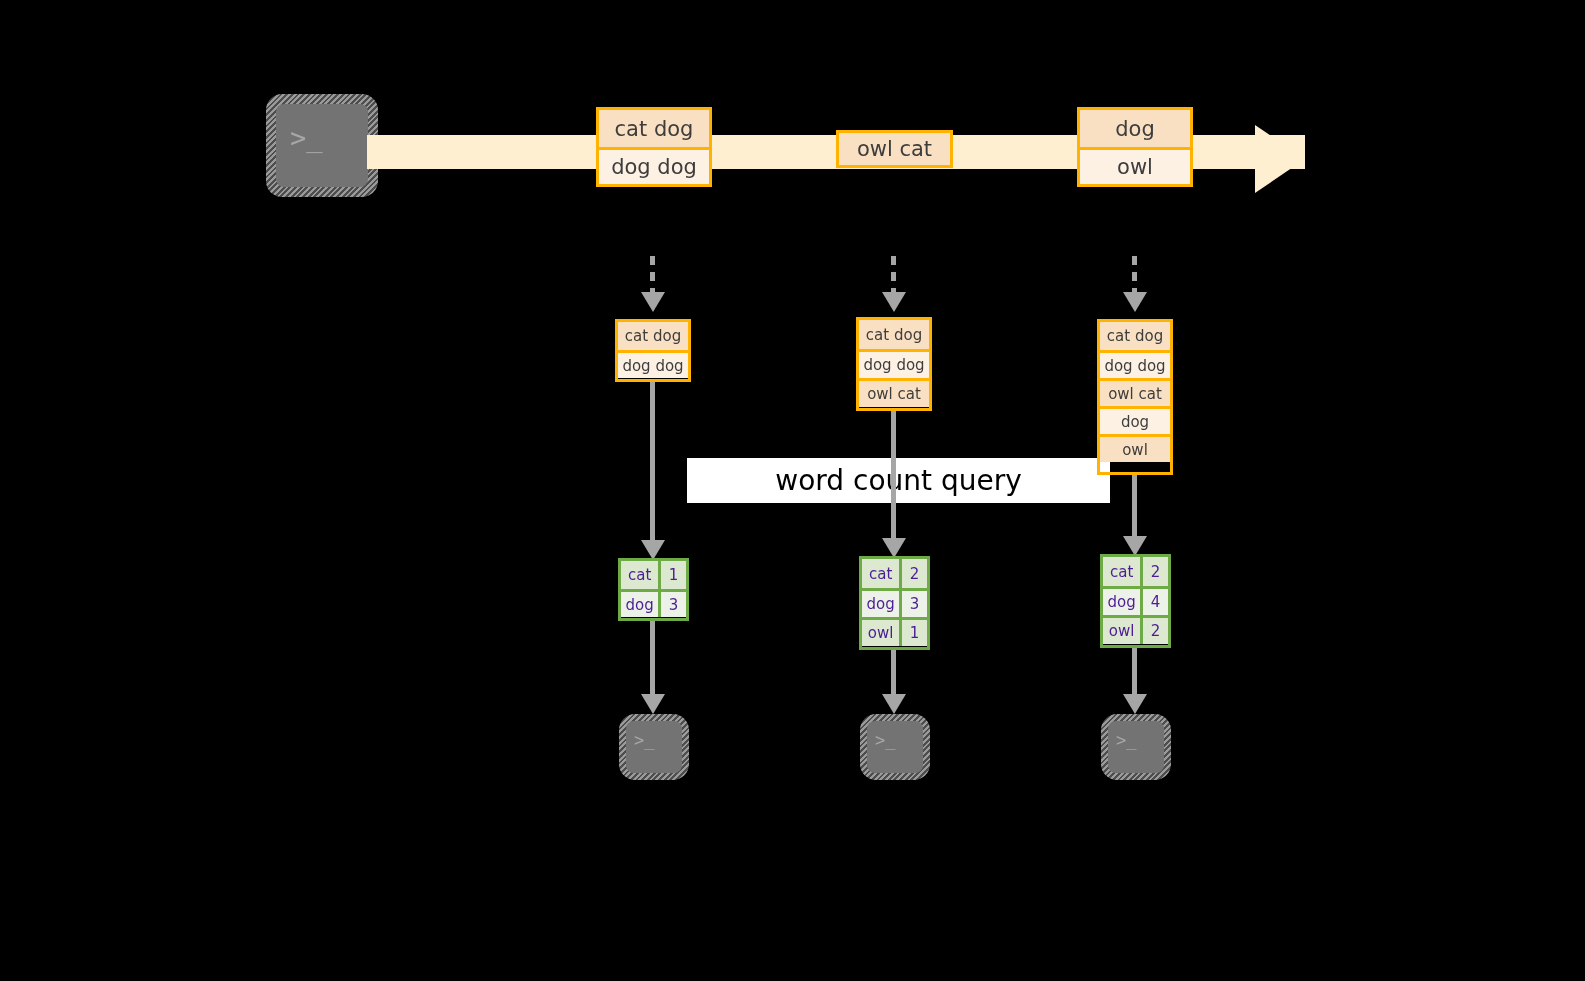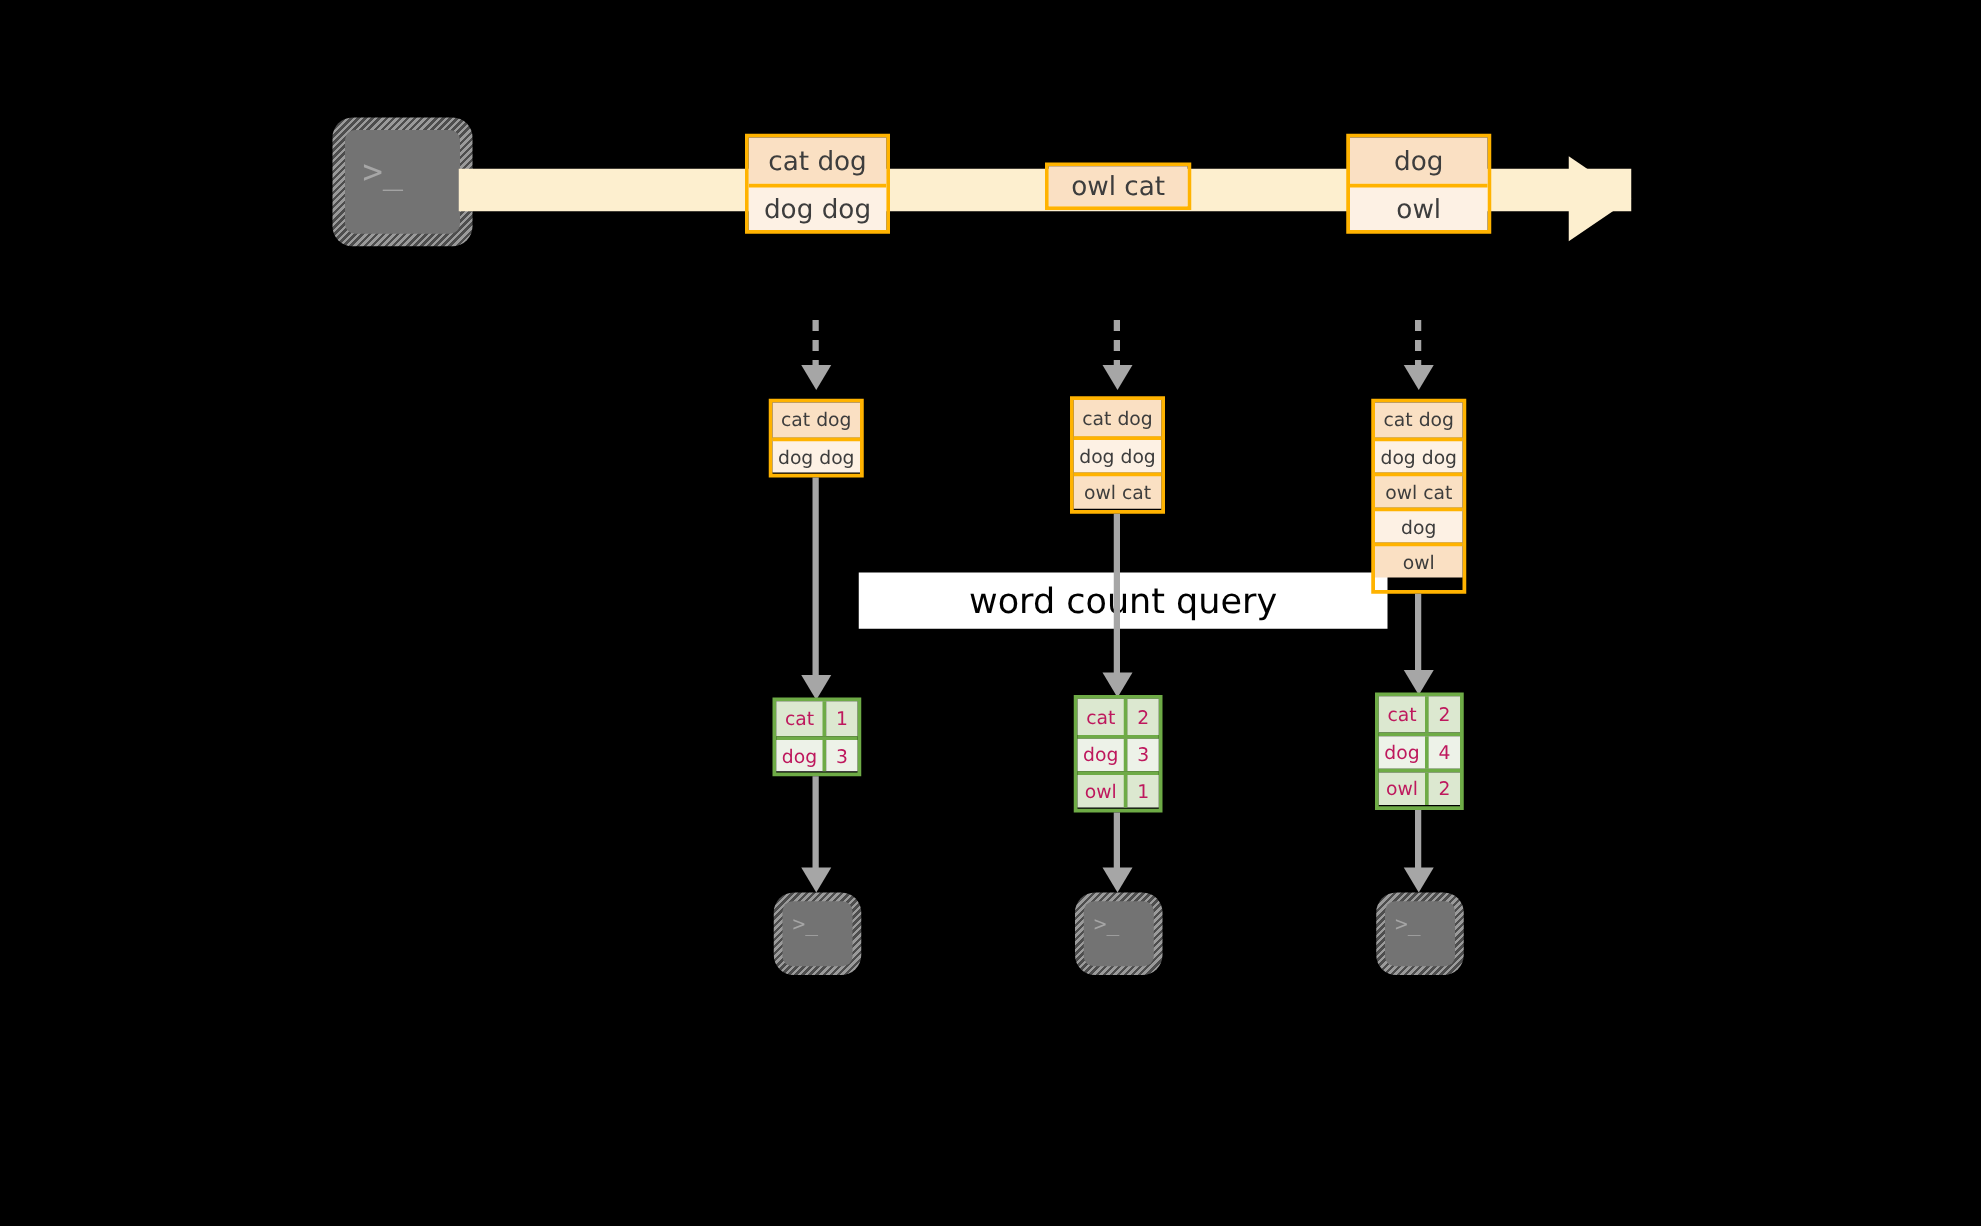--- a/index.html
+++ b/index.html
@@ -32,21 +32,21 @@
   .orow.light{background:#FDF1E4;}
   .orow.sep{border-top:3px solid #FFB300;}
 
   
   .gtable{position:absolute;box-sizing:border-box;
         border:3px solid #6EAB46;
         display:flex;flex-direction:column;}
   .gtrow{display:flex;box-sizing:border-box;}
   .gtrow.sep{border-top:3px solid #6EAB46;}
   .gcell{box-sizing:border-box;display:flex;align-items:center;
-        justify-content:center;color:#be185d;white-space:nowrap;}
+        justify-content:center;color:#4c1d95;white-space:nowrap;}
   .gcell.k{border-right:3px solid #6EAB46;}
   .gtrow.dark .gcell{background:#DCE8D0;}
   .gtrow.light .gcell{background:#EDF2E8;}
 
   
   .vline{position:absolute;background:#A6A6A6;width:5px;}
   .vdash{position:absolute;width:5px;
         background-image:repeating-linear-gradient(to bottom,
            #A6A6A6 0px,#A6A6A6 9px,transparent 9px,transparent 16px);}
   .vhead{position:absolute;width:0;height:0;

